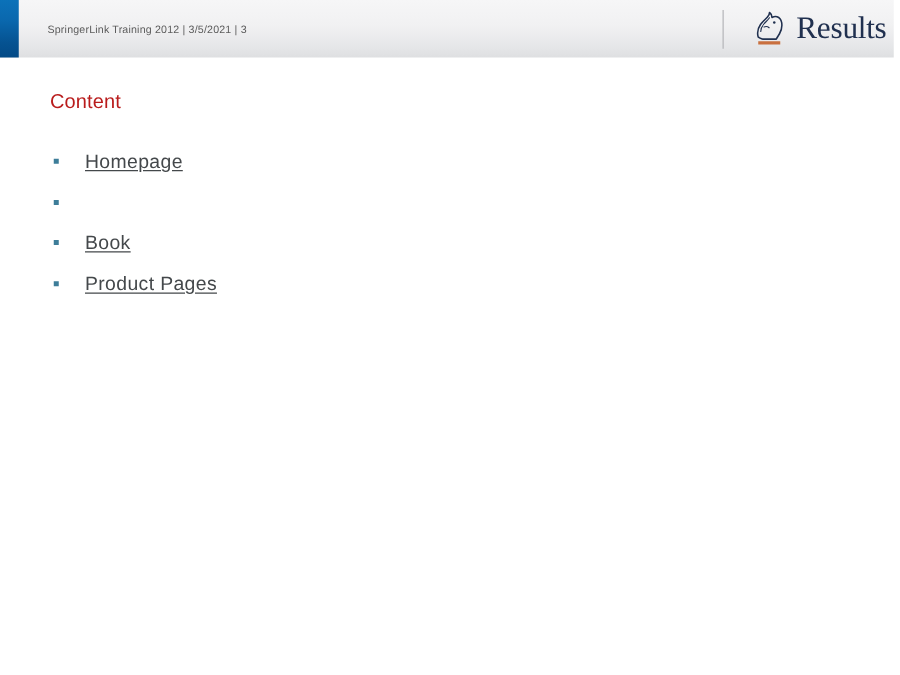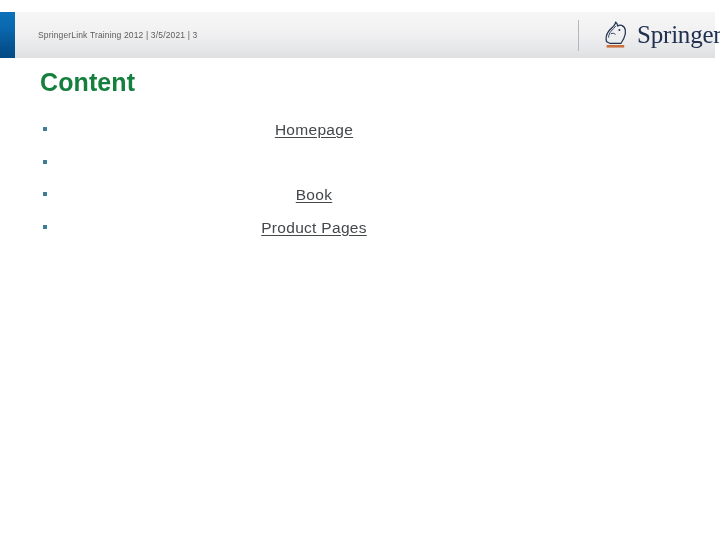--- a/index.html
+++ b/index.html
@@ -24,21 +24,20 @@
     background: #ffffff;
   }
 
   
   .header-band {
     position: absolute;
     left: 0; top: 0;
     width: 715px;
     height: 46px;
     background: linear-gradient(to bottom, #f6f6f7 0%, #f1f1f2 45%, #e6e7e9 80%, #dedfe1 100%);
-    margin-top: 12px;
   }
 
   .header-accent-bar {
     position: absolute;
     left: 0; top: 0;
     width: 15px;
     height: 46px;
     background: linear-gradient(to bottom, #0b72b9 0%, #0a68ae 35%, #055291 75%, #034a86 100%);
   }
 
@@ -90,44 +89,43 @@
     color: #20304f;
     letter-spacing: -0.2px;
     white-space: nowrap;
   }
 
   
   .slide-title {
     position: absolute;
     left: 40px;
     top: 68px;
-    font-size: 25px;
+    font-size: 16px;
     line-height: 28px;
-    font-weight: bold;
-    color: #15803d;
+    font-weight: normal;
+    color: #b91c1c;
     letter-spacing: 0.1px;
   }
 
   .content-list {
     position: absolute;
     left: 40px;
     top: 114px;
     width: 520px;
     list-style: none;
     margin: 0;
     padding: 0;
   }
 
   .content-list li {
     position: relative;
     height: 32.5px;
     padding-left: 28px;
     display: flex;
     align-items: center;
-    justify-content: center;
   }
 
   .bullet-marker {
     position: absolute;
     left: 3px;
     top: 13px;
     width: 4px;
     height: 4px;
     background: #3d7d99;
   }
@@ -158,21 +156,21 @@
       <span class="logo-mark">
         <svg width="34" height="32" viewBox="0 0 34 32" xmlns="http://www.w3.org/2000/svg">
 
           <path d="M8.5 22.5 C7.6 19.0 8.4 15.4 10.4 12.6 C12.0 10.3 14.2 8.7 16.0 6.6 C16.9 5.6 17.6 4.3 17.6 3.0 C18.9 3.9 19.6 5.4 19.6 7.0 C20.9 6.3 22.3 6.0 23.6 6.4 C25.6 7.0 26.9 8.9 27.3 10.9 C27.9 14.0 27.1 17.3 25.6 20.0 C24.7 21.6 23.6 23.0 23.0 24.3 L12.0 24.3 C11.1 23.9 9.6 23.6 8.5 22.5 Z" fill="none" stroke="#20304f" stroke-width="1.25" stroke-linejoin="round"></path>
           <path d="M17.6 7.2 C16.3 9.0 14.6 10.5 13.1 12.2 C11.6 13.9 10.6 16.0 10.6 18.2" fill="none" stroke="#20304f" stroke-width="0.9" stroke-linecap="round"></path>
           <path d="M13.2 14.6 C14.6 14.0 16.2 14.2 17.3 15.2" fill="none" stroke="#20304f" stroke-width="0.9" stroke-linecap="round"></path>
           <circle cx="21.4" cy="11.0" r="1.0" fill="#20304f"></circle>
           <rect x="8.6" y="26.0" width="17.6" height="2.6" fill="#c9703f"></rect>
         </svg>
       </span>
-      <span class="logo-word">Springer</span>
+      <span class="logo-word">Results</span>
     </div>
   </div>
 
   <div class="slide-title">Content</div>
 
   <ul class="content-list">
     <li>
       <span class="bullet-marker"></span>
       <a class="content-link">Homepage</a>
     </li>

